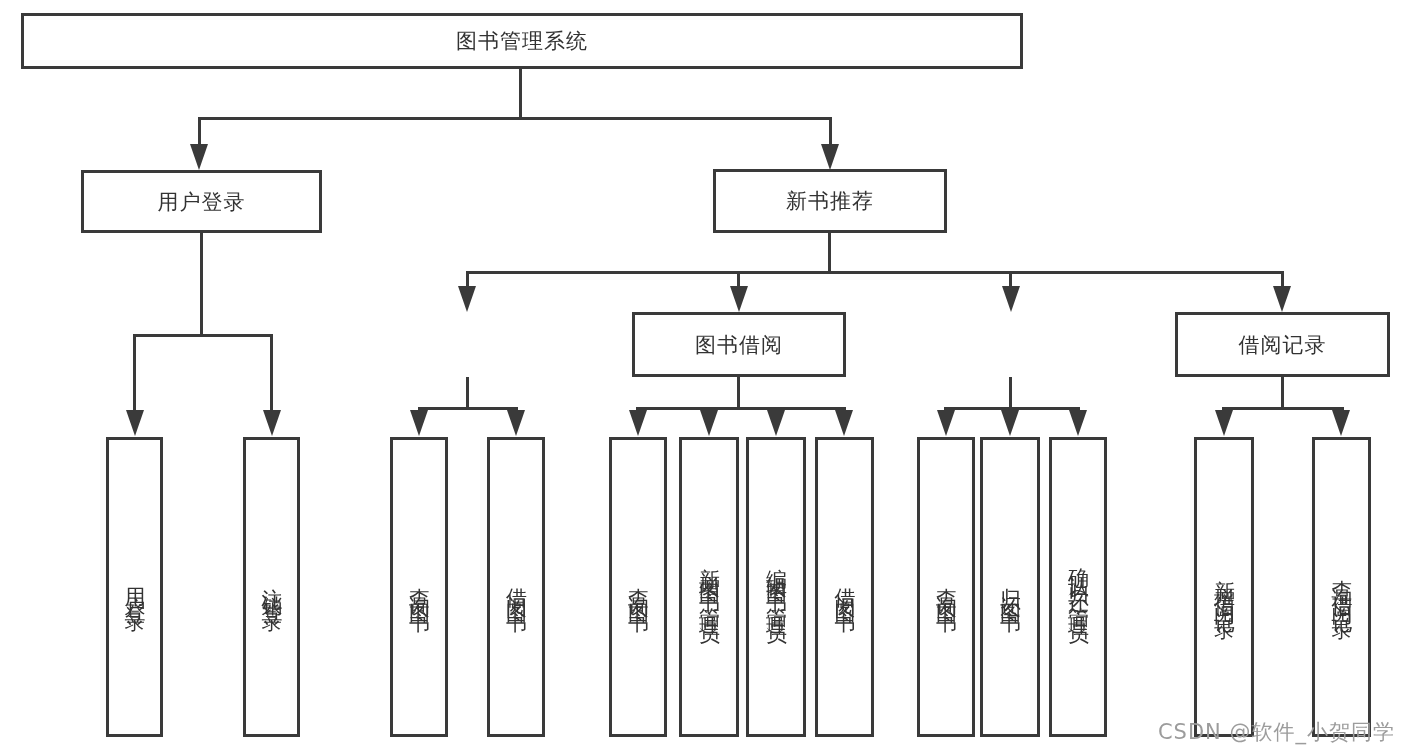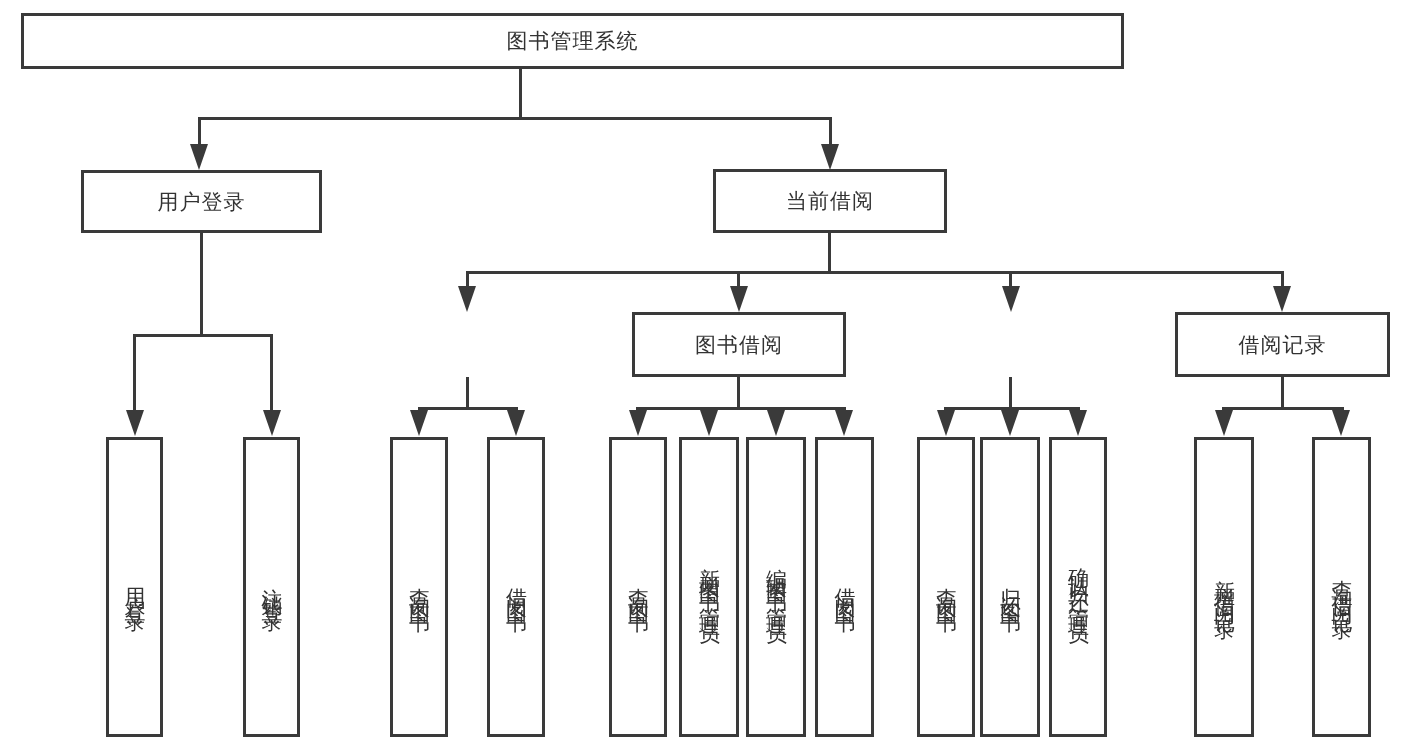--- a/index.html
+++ b/index.html
@@ -49,36 +49,36 @@
     letter-spacing:1px;
     white-space:nowrap;
     z-index:5;
   }
 </style>
 </head>
 <body>
 
 <div class="canvas">
 
-  <div class="box hbox" style="left:21px;top:13px;width:1103px;height:56px;">
+  <div class="box hbox" style="left:21px;top:13px;width:1002px;height:56px;">
     <span>图书管理系统</span>
   </div>
 
   <div class="vl" style="left:519px;top:67px;height:53px;"></div>
   <div class="hl" style="left:198px;top:117px;width:634px;"></div>
   <div class="vl" style="left:198px;top:117px;height:30px;"></div>
   <div class="ar" style="left:190px;top:144px;"></div>
   <div class="vl" style="left:829px;top:117px;height:30px;"></div>
   <div class="ar" style="left:821px;top:144px;"></div>
 
   <div class="box hbox" style="left:81px;top:170px;width:241px;height:63px;">
     <span>用户登录</span>
   </div>
   <div class="box hbox" style="left:713px;top:169px;width:234px;height:64px;">
-    <span>当前借阅</span>
+    <span>新书推荐</span>
   </div>
 
   <div class="vl" style="left:200px;top:233px;height:104px;"></div>
   <div class="hl" style="left:133px;top:334px;width:140px;"></div>
   <div class="vl" style="left:133px;top:334px;height:78px;"></div>
   <div class="ar" style="left:126px;top:410px;"></div>
   <div class="vl" style="left:270px;top:334px;height:78px;"></div>
   <div class="ar" style="left:263px;top:410px;"></div>
 
   <div class="vl" style="left:828px;top:233px;height:41px;"></div>
@@ -155,14 +155,15 @@
   <div class="box vbox" style="left:1049px;top:437px;width:58px;height:300px;">
     <span>确认归还（管理员）</span>
   </div>
   <div class="box vbox" style="left:1194px;top:437px;width:60px;height:300px;">
     <span>新增借阅记录</span>
   </div>
   <div class="box vbox" style="left:1312px;top:437px;width:59px;height:300px;">
     <span>查询借阅记录</span>
   </div>
 
+  <div class="watermark">CSDN @软件_小贺同学</div>
 
 </div>
 
 </body></html>

